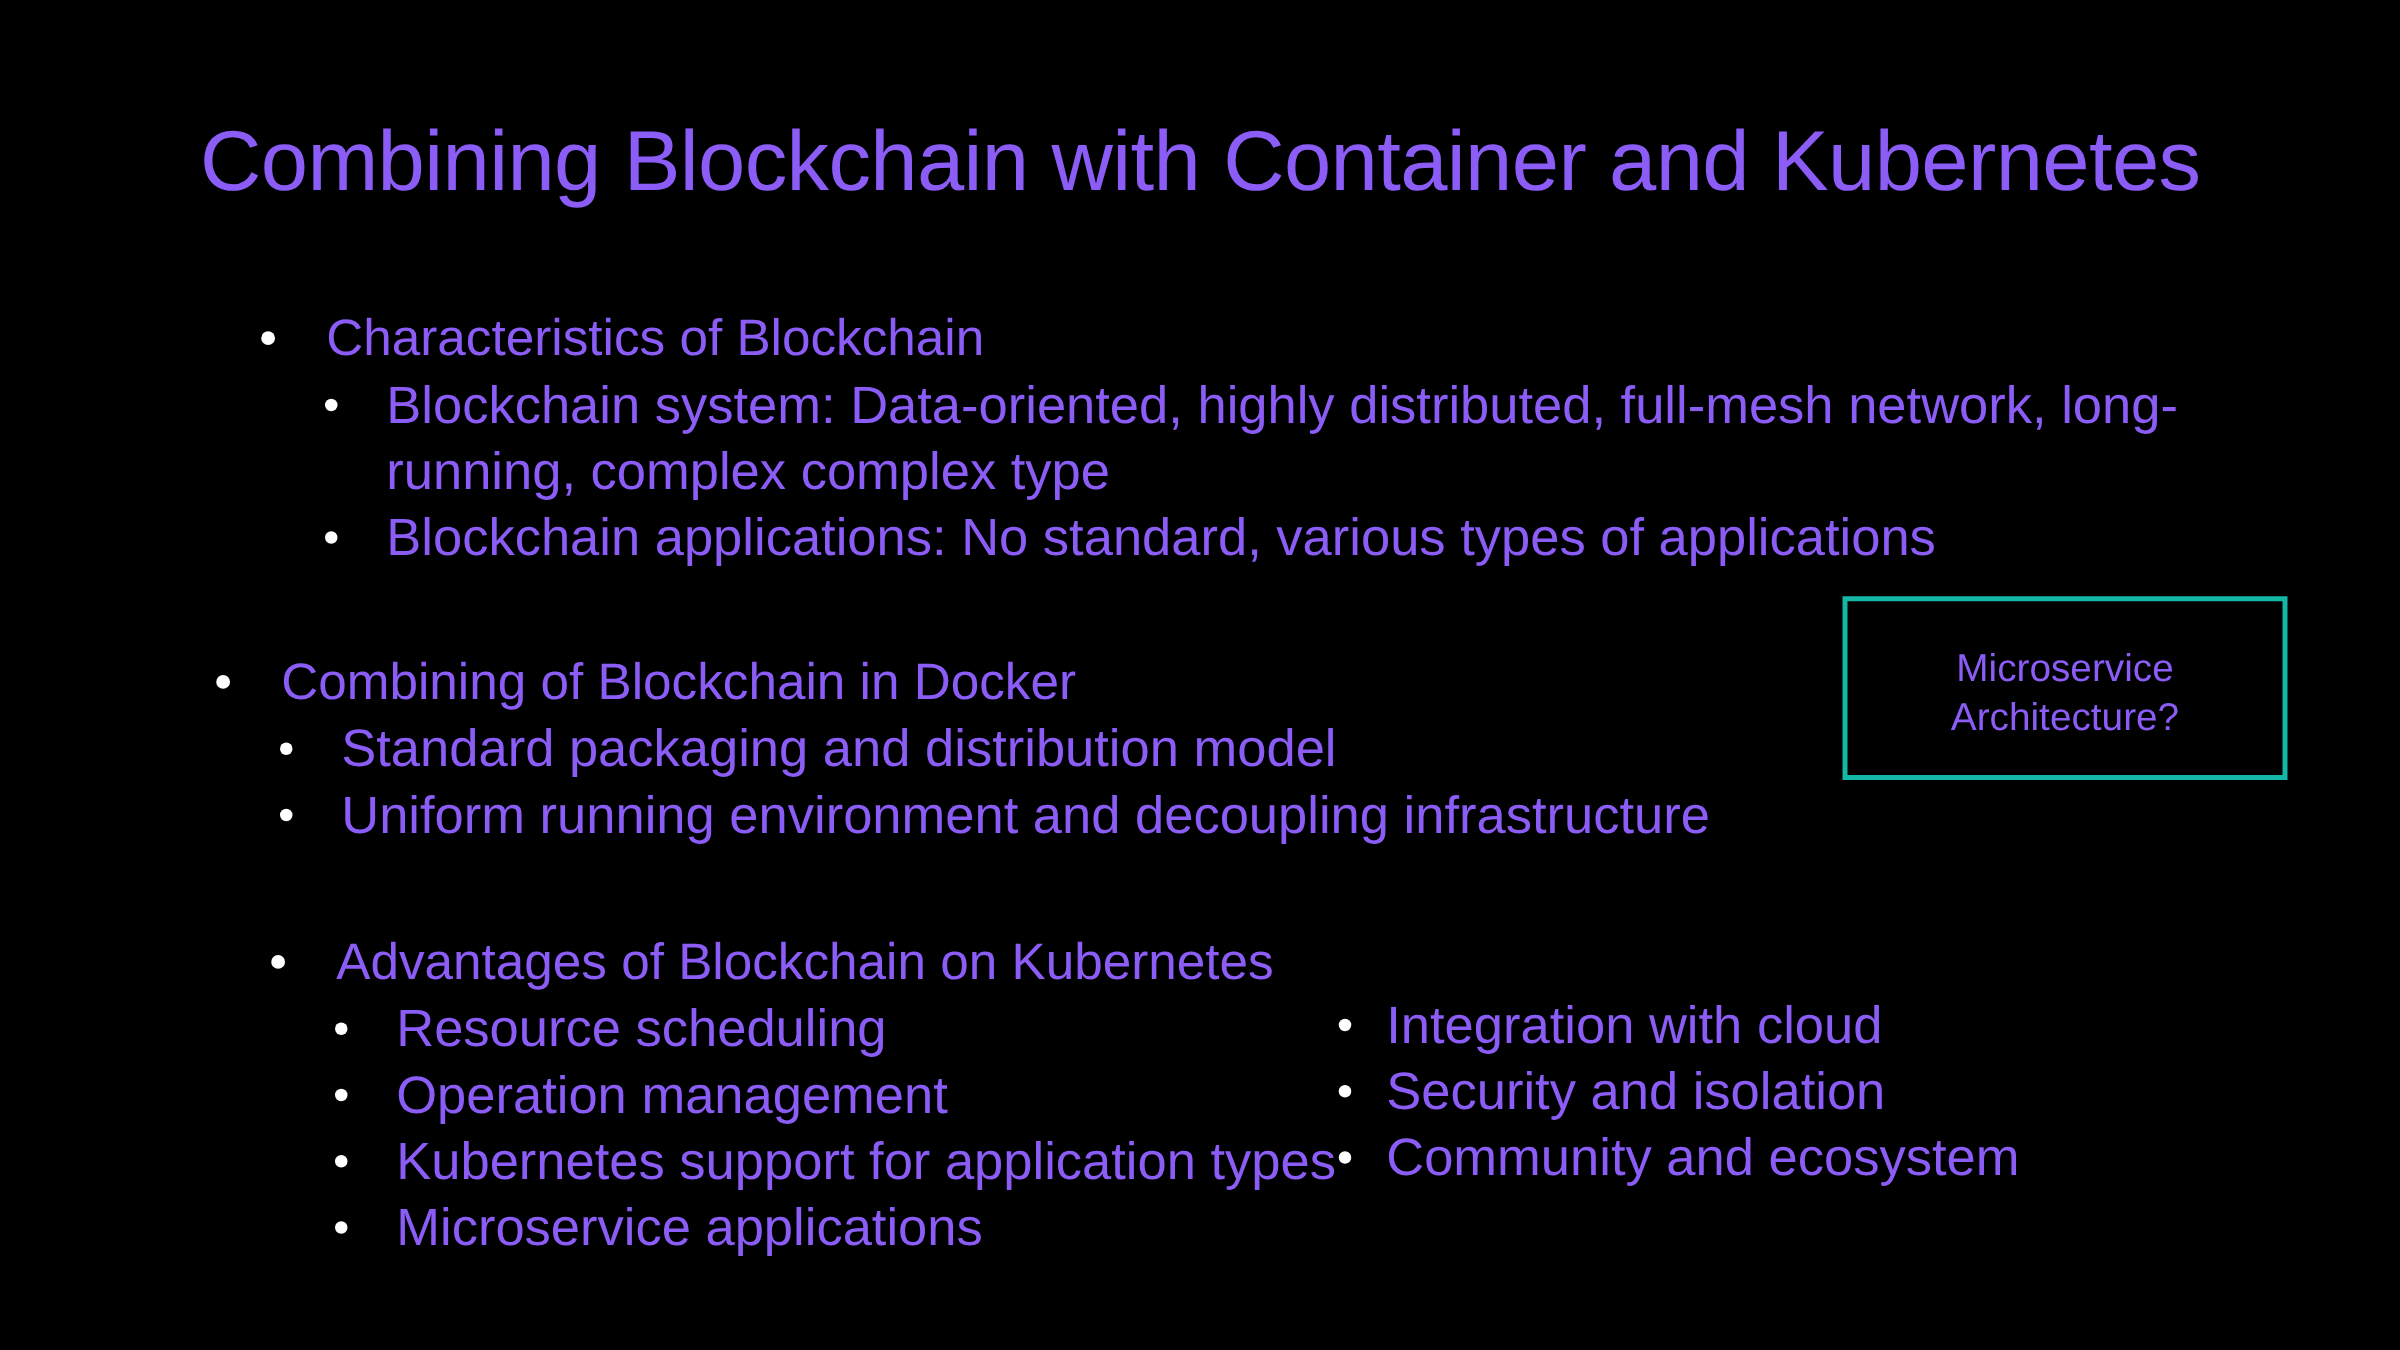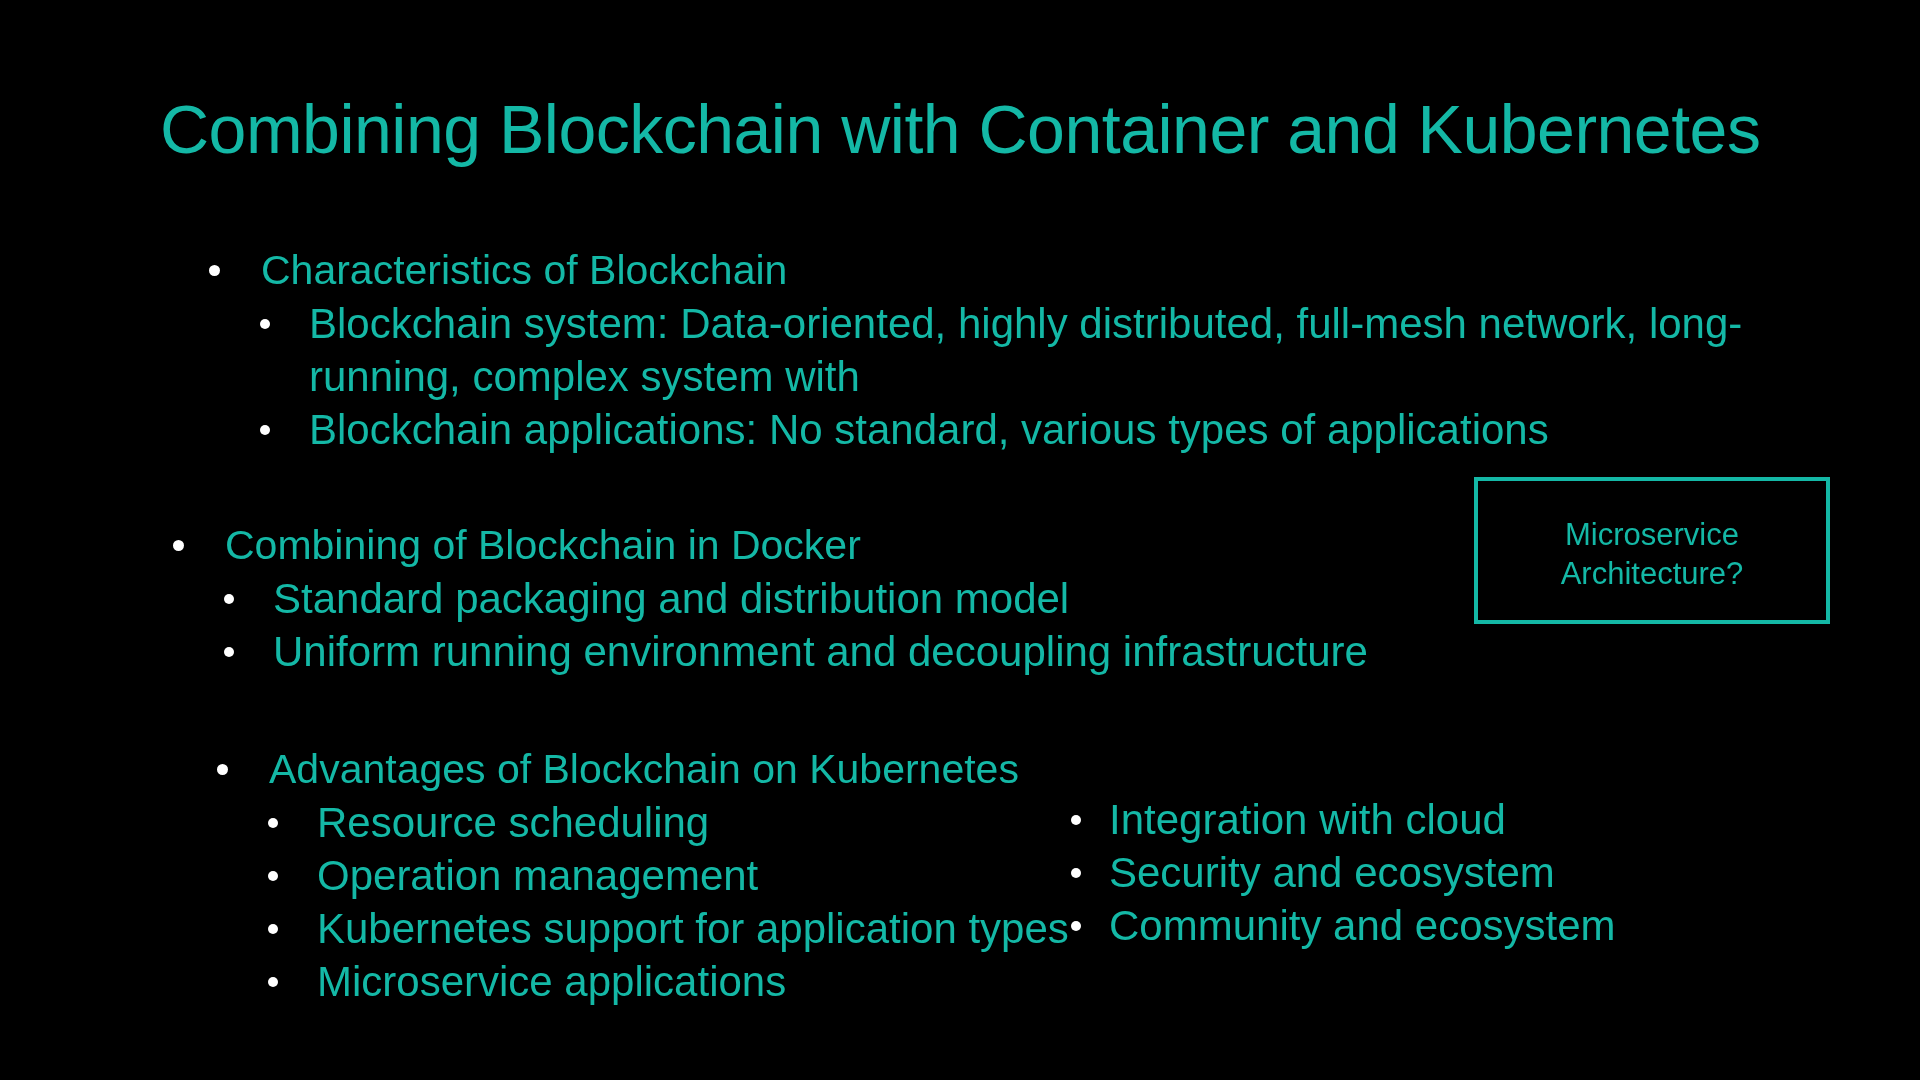--- a/index.html
+++ b/index.html
@@ -5,21 +5,21 @@
   html, body {
     margin: 0;
     padding: 0;
     background: #000;
   }
   .slide {
     position: relative;
     width: 1920px;
     height: 1080px;
     background: #000000;
-    color: #14b8a6;
+    color: #8b5cf6;
     font-family: "Liberation Sans", "DejaVu Sans", sans-serif;
     overflow: hidden;
   }
   .slide-title {
     position: absolute;
     left: 160px;
     top: 95px;
     font-size: 68px;
     font-weight: 400;
     line-height: 68px;
@@ -90,21 +90,21 @@
   <div class="section sec-1">
     <div class="row lvl1">
       <span class="dot"></span>
       <span class="txt">Characteristics of Blockchain</span>
     </div>
     <div class="row lvl2">
       <span class="dot"></span>
       <span class="txt">Blockchain system: Data-oriented, highly distributed, full-mesh network, long-</span>
     </div>
     <div class="row lvl2cont">
-      <span class="txt">running, complex system with</span>
+      <span class="txt">running, complex complex type</span>
     </div>
     <div class="row lvl2">
       <span class="dot"></span>
       <span class="txt">Blockchain applications: No standard, various types of applications</span>
     </div>
   </div>
 
   <div class="section sec-2">
     <div class="row lvl1">
       <span class="dot"></span>
@@ -143,21 +143,21 @@
     </div>
   </div>
 
   <div class="right-list">
     <div class="row">
       <span class="dot"></span>
       <span class="txt">Integration with cloud</span>
     </div>
     <div class="row">
       <span class="dot"></span>
-      <span class="txt">Security and ecosystem</span>
+      <span class="txt">Security and isolation</span>
     </div>
     <div class="row">
       <span class="dot"></span>
       <span class="txt">Community and ecosystem</span>
     </div>
   </div>
 
   <div class="callout">
     <div>Microservice</div>
     <div>Architecture?</div>

